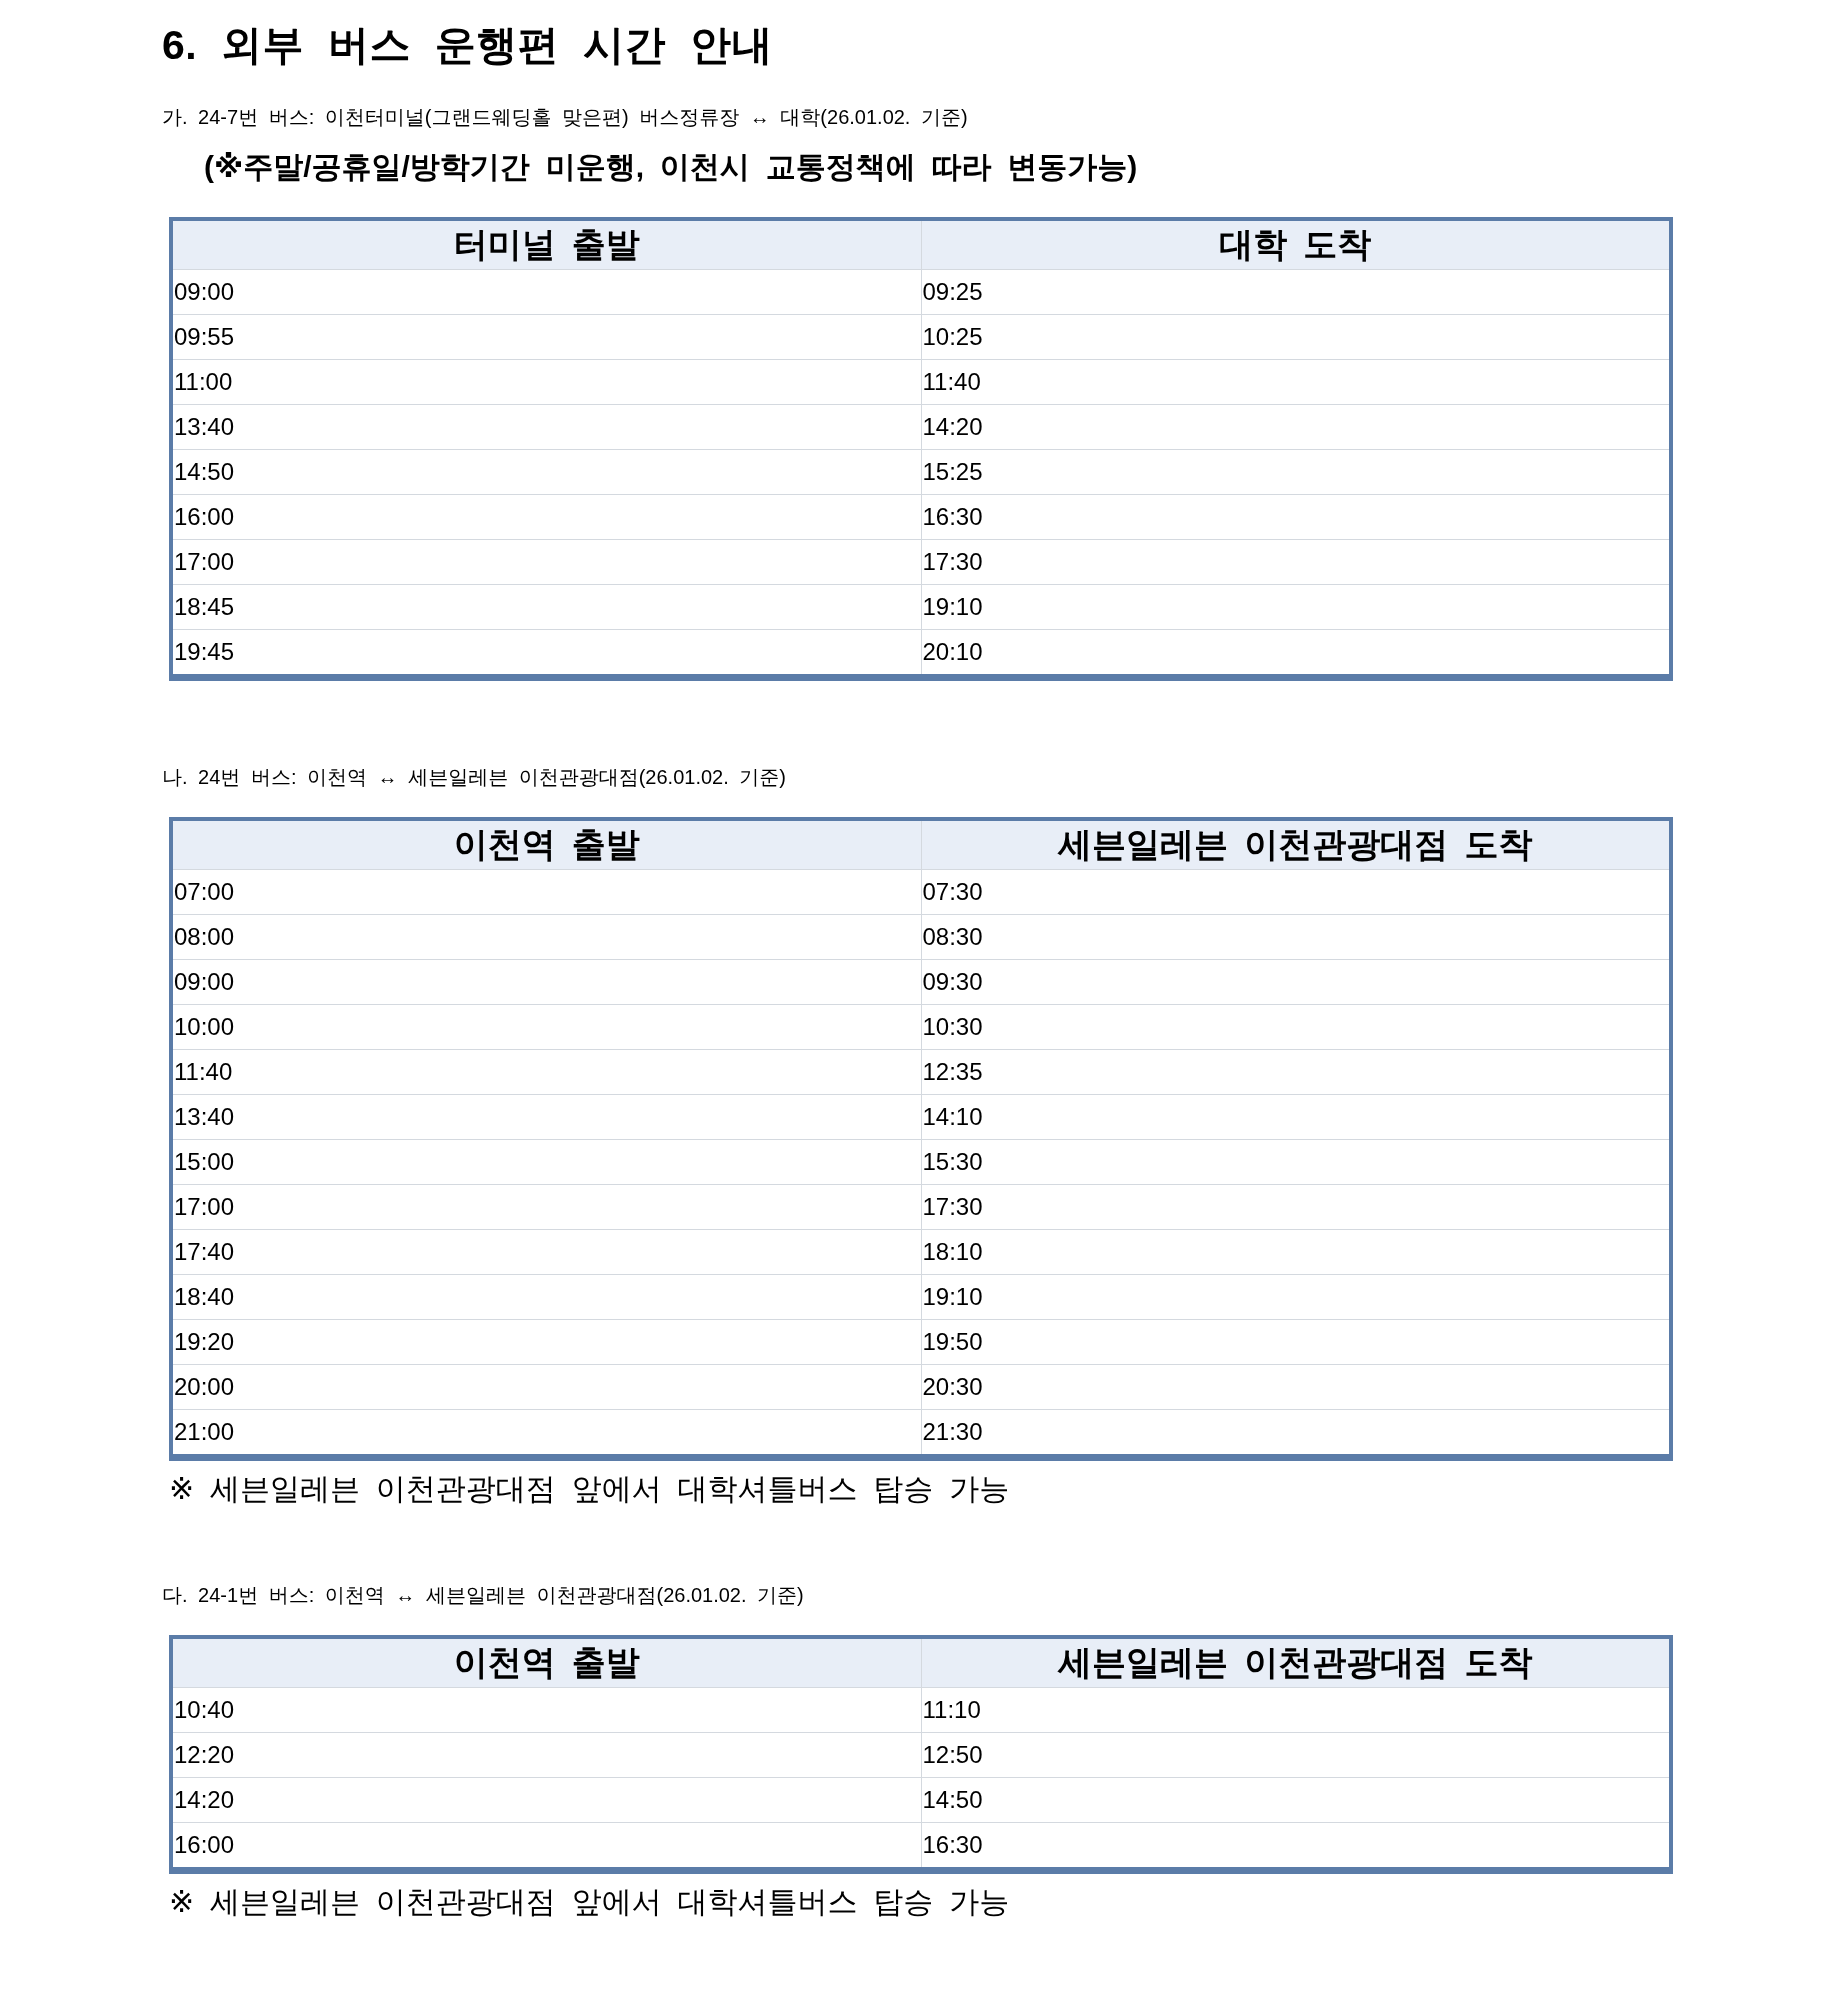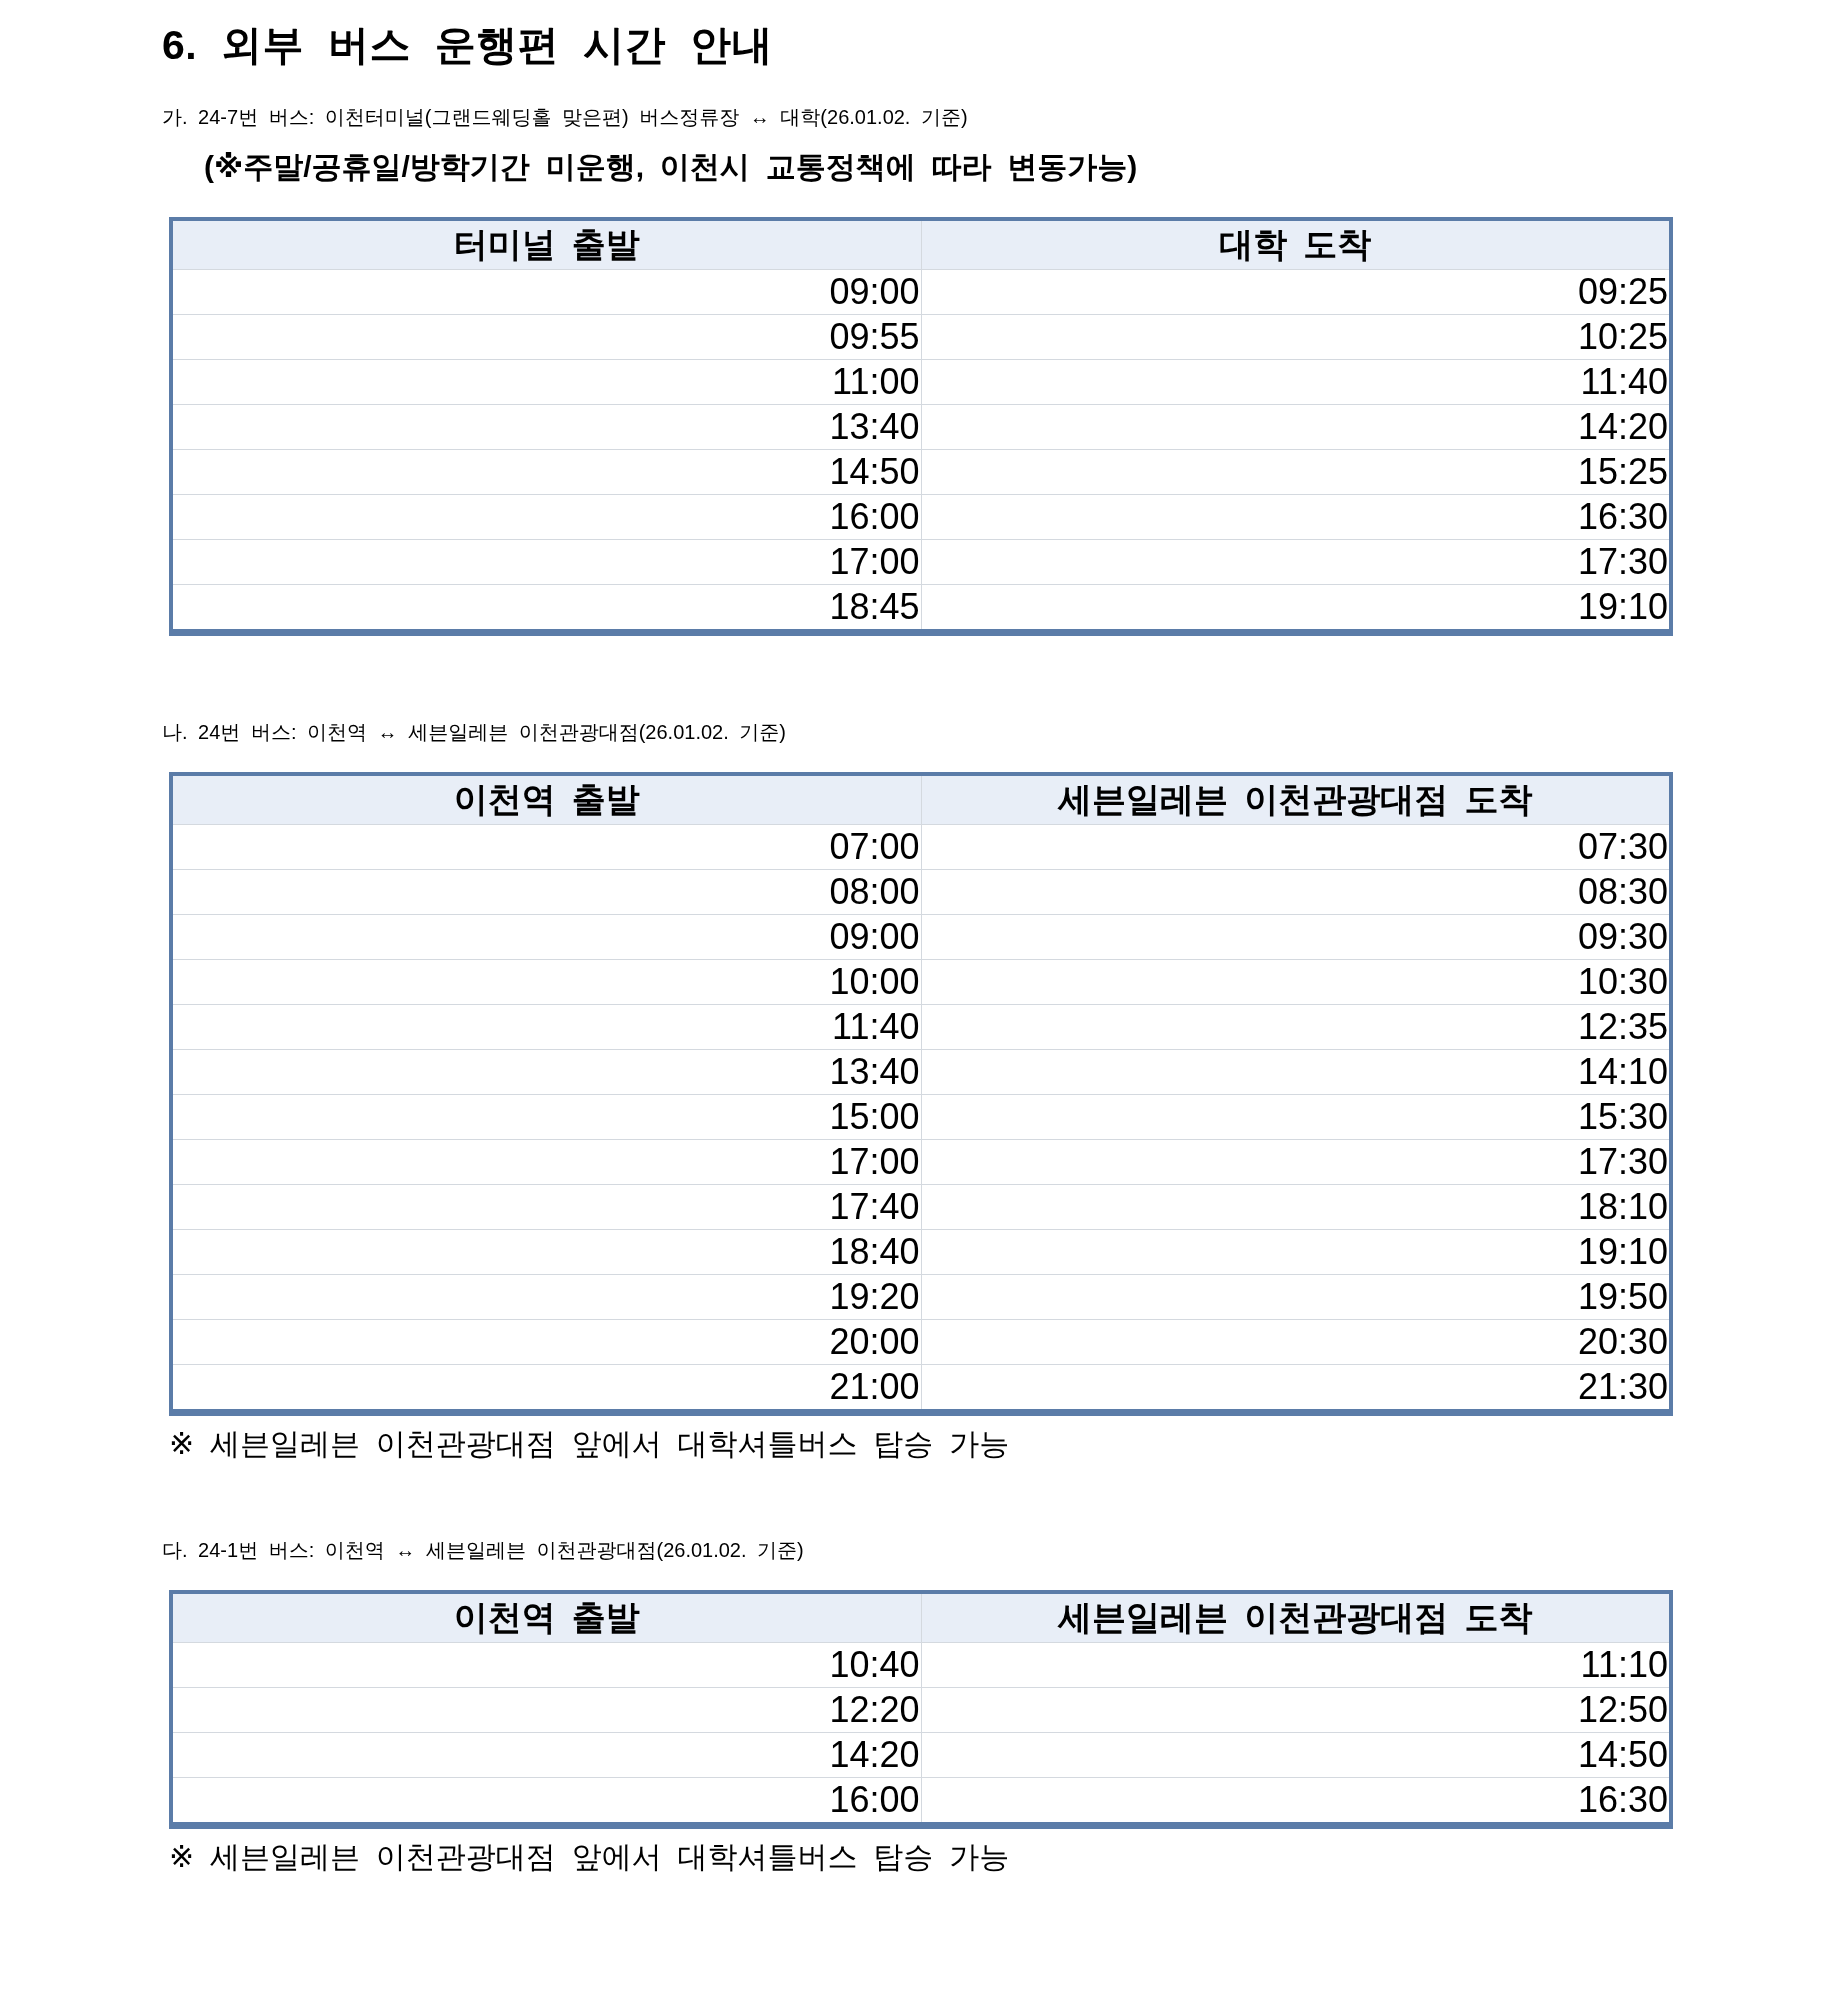--- a/index.html
+++ b/index.html
@@ -59,23 +59,23 @@
     background: var(--tbl-header-bg);
     font-size: 34px;
     font-weight: 700;
     text-align: center;
     word-spacing: 0.2em;
     border-bottom: 1.7px solid var(--tbl-line);
     border-left: 1.7px solid var(--tbl-line);
   }
   table.timetable td {
     height: 42px;
-    font-size: 36px;
+    font-size: 24px;
     font-weight: 400;
-    text-align: right;
+    text-align: left;
     vertical-align: middle;
     border-top: 1.7px solid var(--tbl-line);
     border-left: 1.7px solid var(--tbl-line);
   }
   table.timetable th:first-child,
   table.timetable td:first-child { border-left: none; }
   thead tr th { border-top: none; }
 
   .footnote {
     margin: 8.7px 0 0 169px;
@@ -128,20 +128,24 @@
             <td>16:30</td>
           </tr>
           <tr>
             <td>17:00</td>
             <td>17:30</td>
           </tr>
           <tr>
             <td>18:45</td>
             <td>19:10</td>
           </tr>
+          <tr>
+            <td>19:45</td>
+            <td>20:10</td>
+          </tr>
         </tbody>
     </table>
   </section>
 
   <section>
     <p class="heading heading-na">나. 24번 버스: 이천역 ↔ 세븐일레븐 이천관광대점(26.01.02. 기준)</p>
     <table class="timetable tight">
       <thead>
         <tr>
           <th>이천역 출발</th>

